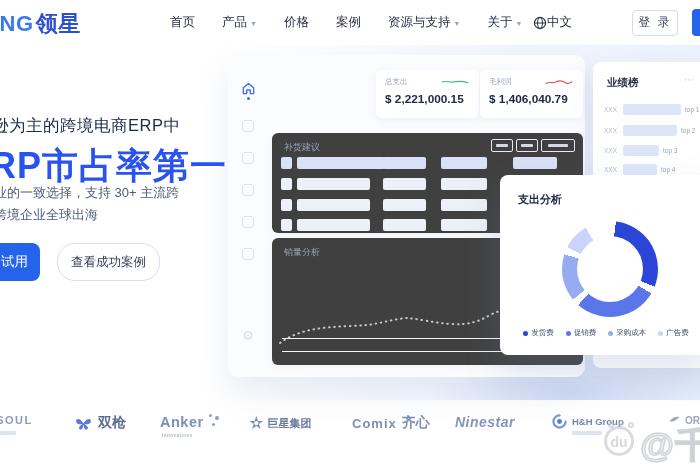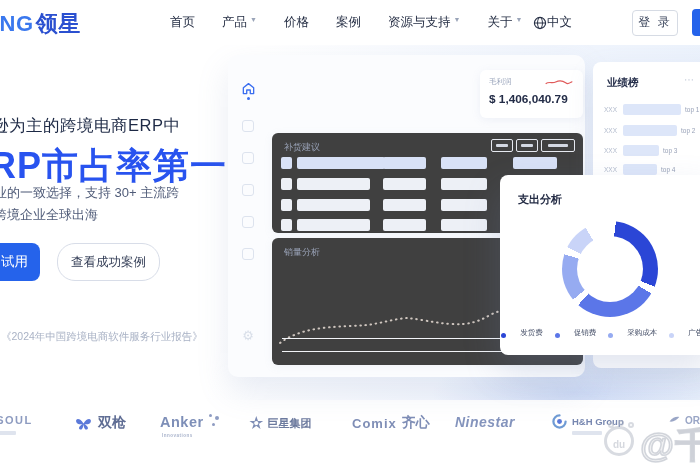--- a/index.html
+++ b/index.html
@@ -6,21 +6,21 @@
   html,body { width:700px; height:470px; overflow:hidden; }
   body { font-family:"Liberation Sans", sans-serif; background:#fff; position:relative; }
   #stage { position:absolute; inset:0; width:700px; height:470px; overflow:hidden; }
 
   
   .navbar { position:absolute; left:0; top:0; width:700px; height:45px; background:#fff; z-index:30; }
   .logo { position:absolute; left:-7px; top:9px; font-size:22px; font-weight:bold; letter-spacing:.5px; white-space:nowrap; }
   .logo .latin { color:#3a78ee; }
   .logo .cn { color:#2b50d0; margin-left:2px; }
   .nav-items { position:absolute; left:170px; top:0; height:45px; display:flex; align-items:center; gap:27px; }
-  .nav-item { font-size:12.5px; color:#252e44; display:flex; gap:3px; cursor:pointer; white-space:nowrap; }
+  .nav-item { font-size:12.5px; color:#252e44; display:flex; align-items:center; gap:3px; cursor:pointer; white-space:nowrap; }
   .caret { font-size:7px; color:#9aa4b8; margin-top:2px; }
   .nav-right { position:absolute; right:-6px; top:0; height:45px; display:flex; align-items:center; gap:14px; }
   .lang { display:flex; align-items:center; font-size:12.5px; color:#252e44; }
   .login-btn { width:46px; height:26px; border:1px solid #d6dbe4; border-radius:4px; background:#fff; font-size:12px; color:#39435a; display:flex; align-items:center; justify-content:center; letter-spacing:2px;margin-left:46px; }
   .cta-sliver { width:14px; height:27px; background:#2563eb; border-radius:4px; }
 
   
   .hero { position:absolute; left:0; top:45px; width:700px; height:355px;
           background:linear-gradient(100deg,#ffffff 35%, #f2f6fd 68%, #e9f0fb 100%); }
   .hero-blob { position:absolute; left:430px; top:308px; width:290px; height:80px; border-radius:50%;
@@ -75,21 +75,21 @@
   .perf-xxx { position:absolute; left:11px; font-size:6.5px; color:#b3bccd; }
   .perf-bar { position:absolute; left:30px; height:11px; background:#dde6f9; border-radius:2px; }
   .perf-tag { position:absolute; font-size:6.5px; color:#99a2b8; white-space:nowrap; }
 
   .expense-card { position:absolute; left:500px; top:175px; width:212px; height:180px; background:#fff; border-radius:8px;
                   box-shadow:0 16px 36px rgba(118,138,182,.22); z-index:10; }
   .expense-title { position:absolute; left:18px; top:17px; font-size:11px; font-weight:bold; color:#242c45; }
   .donut { position:absolute; left:62px; top:46px; width:96px; height:96px; border-radius:50%; }
   .donut-hole { position:absolute; left:15px; top:15px; width:66px; height:66px; border-radius:50%; background:#fff; }
   .legend { position:absolute; left:0; right:0; top:153px; display:flex; justify-content:center; gap:12px; }
-  .legend-item { display:flex; align-items:flex-end; gap:14px; }
+  .legend-item { display:flex; align-items:center; gap:3px; }
   .legend-dot { width:5px; height:5px; border-radius:50%; }
   .legend-label { font-size:7.5px; color:#414b64; white-space:nowrap; }
 
   
   .partners { position:absolute; left:0; top:400px; width:700px; height:70px; background:#fff; }
   .plogo { position:absolute; top:14px; display:flex; align-items:center; gap:5px; color:#7e8db5; }
   .plogo .sub-bar { position:absolute; left:2px; top:17px; width:26px; height:4px; background:#dfe4ee; border-radius:1px; }
   .p-tsoul { left:-12px; font-size:11px; font-weight:bold; letter-spacing:1.5px; color:#8d9bc0; }
   .p-sg { left:74px; font-size:14px; font-weight:bold; color:#5f6d94; }
   .p-anker { left:160px; font-size:14.5px; font-weight:bold; color:#7e8fb8; letter-spacing:.5px; }
@@ -100,21 +100,21 @@
   .p-giant .star { font-size:15px; color:#7e8db5; }
   .p-comix { left:352px; font-size:13px; font-weight:bold; color:#7f8eb6; letter-spacing:1px; }
   .p-comix .cn-small { font-size:14px; letter-spacing:0; }
   .p-nine { left:455px; font-size:14px; font-weight:bold; font-style:italic; color:#8494bd; letter-spacing:.5px; }
   .p-hh { left:552px; font-size:9.5px; font-weight:bold; color:#7787b0; }
   .p-ori { left:668px; font-size:10px; font-weight:bold; color:#9aa6c6; }
 
   
   .watermark { position:absolute; left:600px; top:420px; width:160px; height:48px; z-index:40; color:rgba(178,184,195,.55); }
   .wm-paw { position:absolute; left:4px; top:6px; width:30px; height:30px; border:3px solid rgba(178,184,195,.5); border-radius:50%;
-            display:flex; align-items:flex-end; justify-content:center; font-size:10px; font-weight:bold; padding-bottom:3px; }
+            display:flex; align-items:flex-end; justify-content:center; font-size:14px; font-weight:bold; padding-bottom:3px; }
   .wm-paw i { position:absolute; width:6px; height:6px; border:2px solid rgba(178,184,195,.5); border-radius:50%; background:transparent; }
   .wm-paw i:nth-child(1){ left:1px; top:-7px; } .wm-paw i:nth-child(2){ left:11px; top:-9px; } .wm-paw i:nth-child(3){ left:21px; top:-7px; }
   .wm-text { position:absolute; left:40px; top:2px; font-size:35px; font-weight:bold; letter-spacing:1px; white-space:nowrap;
              color:transparent; -webkit-text-stroke:1.5px rgba(178,184,195,.55); text-shadow:0 0 0 rgba(190,196,205,.25); }
 </style>
 </head>
 <body>
 
 <div id="stage">
 
@@ -160,39 +160,47 @@
   </div>
 
   <div class="hero">
     <div class="hero-blob"></div>
     <div class="tagline">逊为主的跨境电商ERP中</div>
     <div class="headline">RP市占率第一</div>
     <div class="sub1">业的一致选择，支持 30+ 主流跨</div>
     <div class="sub2">跨境企业全球出海</div>
     <div class="cta-primary">试用</div>
     <div class="cta-secondary">查看成功案例</div>
-    <div class="footnote">《2024年中国跨境电商软件服务行业报告》</div>
   </div>
 
   <div class="main-card">
     <div class="side-rail">
       <div class="rail-home">
         <svg width="15" height="15" viewBox="0 0 16 16">
             <path d="M2.5 7.2 L8 2.8 L13.5 7.2 V13.4 H9.9 V9.6 H6.1 V13.4 H2.5 Z" fill="none" stroke="#3b6ef0" stroke-width="1.4" stroke-linejoin="round"></path>
           </svg>
         <span class="rail-dot"></span>
       </div>
       <div class="ghost-ic"></div>
       <div class="ghost-ic"></div>
       <div class="ghost-ic"></div>
       <div class="ghost-ic"></div>
       <div class="ghost-ic"></div>
       <div class="rail-gear">⚙</div>
     </div>
 
+    <div class="stat-card" style="left:148px;">
+      <div class="stat-head">
+          <span class="stat-label">总支出</span>
+        <svg width="30" height="10" viewBox="0 0 34 12">
+            <path d="M1 6 C6 4 10 7 15 6 S26 5 33 7" fill="none" stroke-width="1.4" style="stroke: rgb(61, 189, 125);"></path>
+          </svg>
+        </div>
+      <div class="stat-value">$ 2,221,000.15</div>
+    </div>
     <div class="stat-card" style="left:252px;">
       <div class="stat-head">
           <span class="stat-label">毛利润</span>
         <svg width="30" height="10" viewBox="0 0 34 12">
             <path d="M1 8 C5 5 9 8 13 6 S21 4 25 7 S31 5 33 6" fill="none" stroke-width="1.4" style="stroke: rgb(224, 90, 90);"></path>
           </svg>
         </div>
       <div class="stat-value">$ 1,406,040.79</div>
     </div>
 

